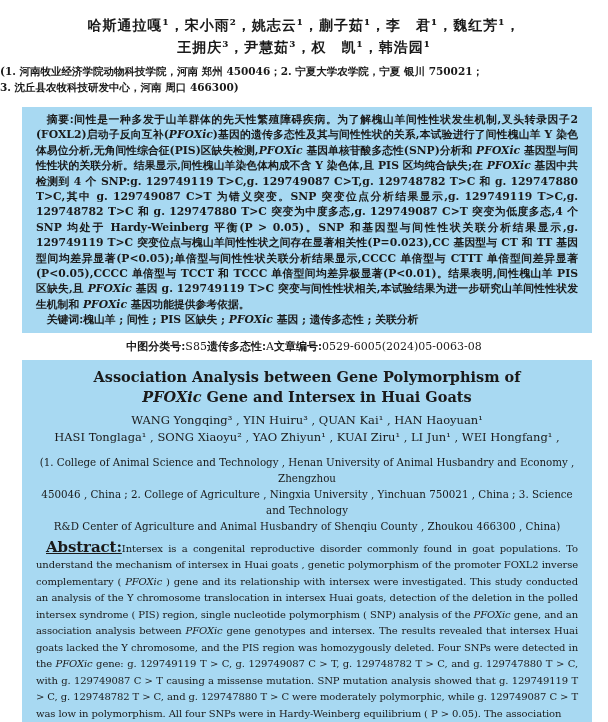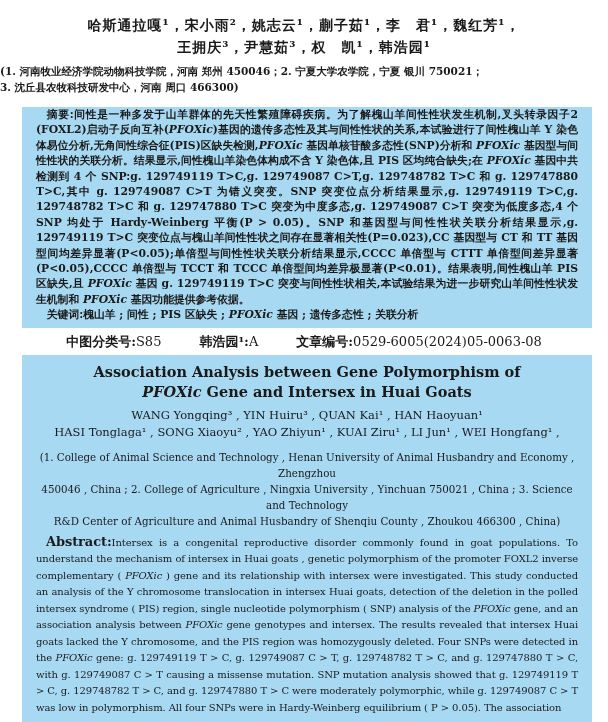--- a/index.html
+++ b/index.html
@@ -3,30 +3,30 @@
 <meta charset="utf-8">
 <style>
   html,body{margin:0;padding:0;background:#ffffff;}
   .page{
     position:relative;width:608px;height:722px;background:#ffffff;overflow:hidden;
     font-family:"DejaVu Serif","Liberation Serif",serif;color:#1a1a1a;
   }
   .authors-cn{margin-top:14px;text-align:center;font-weight:bold;font-size:14px;line-height:22px;letter-spacing:1px;}
   .affil-cn{margin-top:6px;font-weight:bold;font-size:10.5px;line-height:15.5px;}
   .hl{background:#a8d9f2;margin-left:22px;width:542px;padding-left:14px;padding-right:14px;}
-  .box1{margin-top:12px;padding-bottom:5px;font-size:10.8px;line-height:15.4px;text-align:justify;font-weight:bold;}
+  .box1{margin-top:12px;padding-top:5px;padding-bottom:5px;font-size:10.8px;line-height:15.4px;text-align:justify;font-weight:bold;}
   .box1 p{margin:0;text-indent:1em;}
-  .meta{margin:6px 0;display:flex;justify-content:center;gap:38px;font-size:13px;line-height:15px;}
+  .meta{margin:6px 0;display:flex;justify-content:center;font-size:11px;line-height:15px;}
   .meta b{font-weight:bold;}
   .box2{margin-top:0;padding-top:7px;padding-bottom:8px;}
   .en-title{text-align:center;font-weight:bold;font-size:14.5px;line-height:20px;}
   .en-authors{margin-top:5px;text-align:center;font-size:11.5px;line-height:17px;}
   .en-affil{margin-top:8px;text-align:center;font-size:10.3px;line-height:16px;}
   .en-abs{margin:5px 0 0 0;text-align:justify;font-size:10px;line-height:16.5px;text-indent:1em;letter-spacing:-0.1px;}
-  .en-abs b{font-size:13px;}
+  .en-abs b{font-size:15px;text-decoration:underline;}
   i{font-style:italic;}
 </style>
 </head>
 <body>
 
 <div class="page">
 
   <div class="authors-cn">
     <div>哈斯通拉嘎¹，宋小雨²，姚志云¹，蒯子茹¹，李　君¹，魏红芳¹，</div>
     <div>王拥庆³，尹慧茹³，权　凯¹，韩浩园¹</div>
@@ -37,21 +37,21 @@
     <div>3. 沈丘县农牧科技研发中心，河南 周口 466300)</div>
   </div>
 
   <div class="hl box1">
     <p><b>摘要:</b><span>间性是一种多发于山羊群体的先天性繁殖障碍疾病。为了解槐山羊间性性状发生机制,叉头转录因子2 (FOXL2)启动子反向互补(<i>PFOXic</i>)基因的遗传多态性及其与间性性状的关系,本试验进行了间性槐山羊 Y 染色体易位分析,无角间性综合征(PIS)区缺失检测,<i>PFOXic</i> 基因单核苷酸多态性(SNP)分析和 <i>PFOXic</i> 基因型与间性性状的关联分析。结果显示,间性槐山羊染色体构成不含 Y 染色体,且 PIS 区均纯合缺失;在 <i>PFOXic</i> 基因中共检测到 4 个 SNP:g. 129749119 T&gt;C,g. 129749087 C&gt;T,g. 129748782 T&gt;C 和 g. 129747880 T&gt;C,其中 g. 129749087 C&gt;T 为错义突变。SNP 突变位点分析结果显示,g. 129749119 T&gt;C,g. 129748782 T&gt;C 和 g. 129747880 T&gt;C 突变为中度多态,g. 129749087 C&gt;T 突变为低度多态,4 个 SNP 均处于 Hardy-Weinberg 平衡(P &gt; 0.05)。SNP 和基因型与间性性状关联分析结果显示,g. 129749119 T&gt;C 突变位点与槐山羊间性性状之间存在显著相关性(P=0.023),CC 基因型与 CT 和 TT 基因型间均差异显著(P&lt;0.05);单倍型与间性性状关联分析结果显示,CCCC 单倍型与 CTTT 单倍型间差异显著(P&lt;0.05),CCCC 单倍型与 TCCT 和 TCCC 单倍型间均差异极显著(P&lt;0.01)。结果表明,间性槐山羊 PIS 区缺失,且 <i>PFOXic</i> 基因 g. 129749119 T&gt;C 突变与间性性状相关,本试验结果为进一步研究山羊间性性状发生机制和 <i>PFOXic</i> 基因功能提供参考依据。</span></p>
     <p><b>关键词:</b><span>槐山羊 ; 间性 ; PIS 区缺失 ; <i>PFOXic</i> 基因 ; 遗传多态性 ; 关联分析</span></p>
   </div>
 
   <div class="meta">
     <span><b>中图分类号:</b><span>S85</span></span>
-    <span><b>韩浩园¹:</b><span>A</span></span>
+    <span><b>遗传多态性:</b><span>A</span></span>
     <span><b>文章编号:</b><span>0529-6005(2024)05-0063-08</span></span>
   </div>
 
   <div class="hl box2">
     <div class="en-title">
       <div>Association Analysis between Gene Polymorphism of</div>
       <div><i>PFOXic</i><span> Gene and Intersex in Huai Goats</span></div>
     </div>
     <div class="en-authors">
       <div>WANG Yongqing³ , YIN Huiru³ , QUAN Kai¹ , HAN Haoyuan¹</div>

